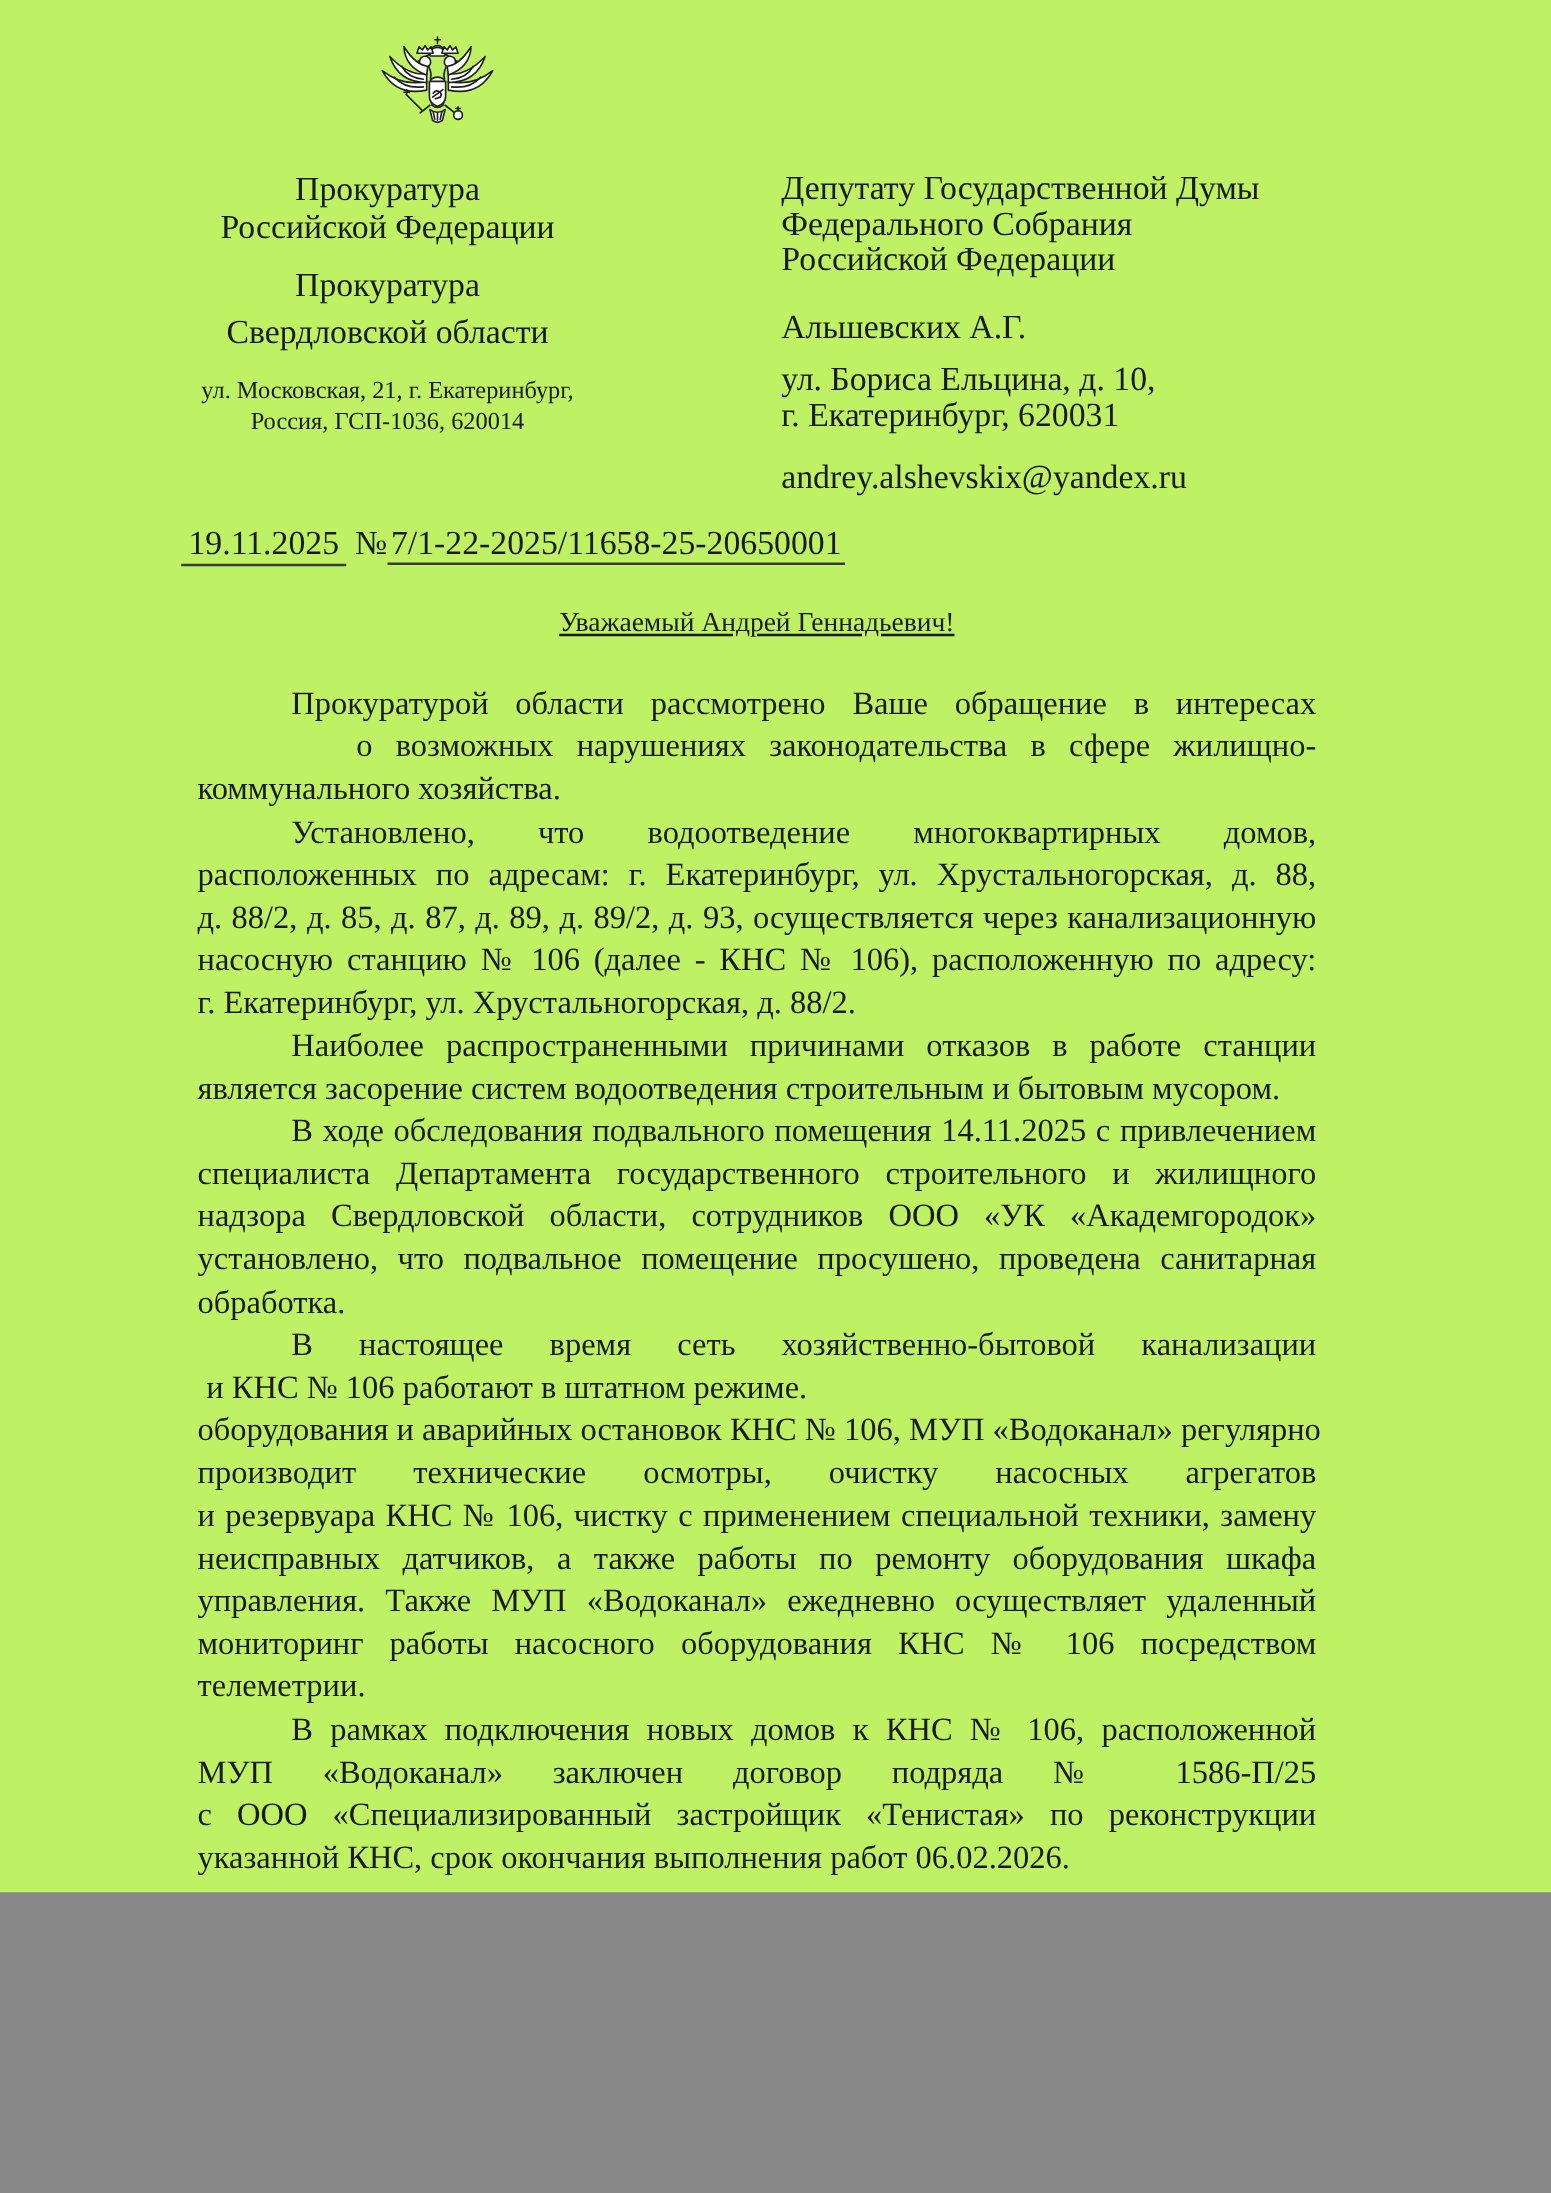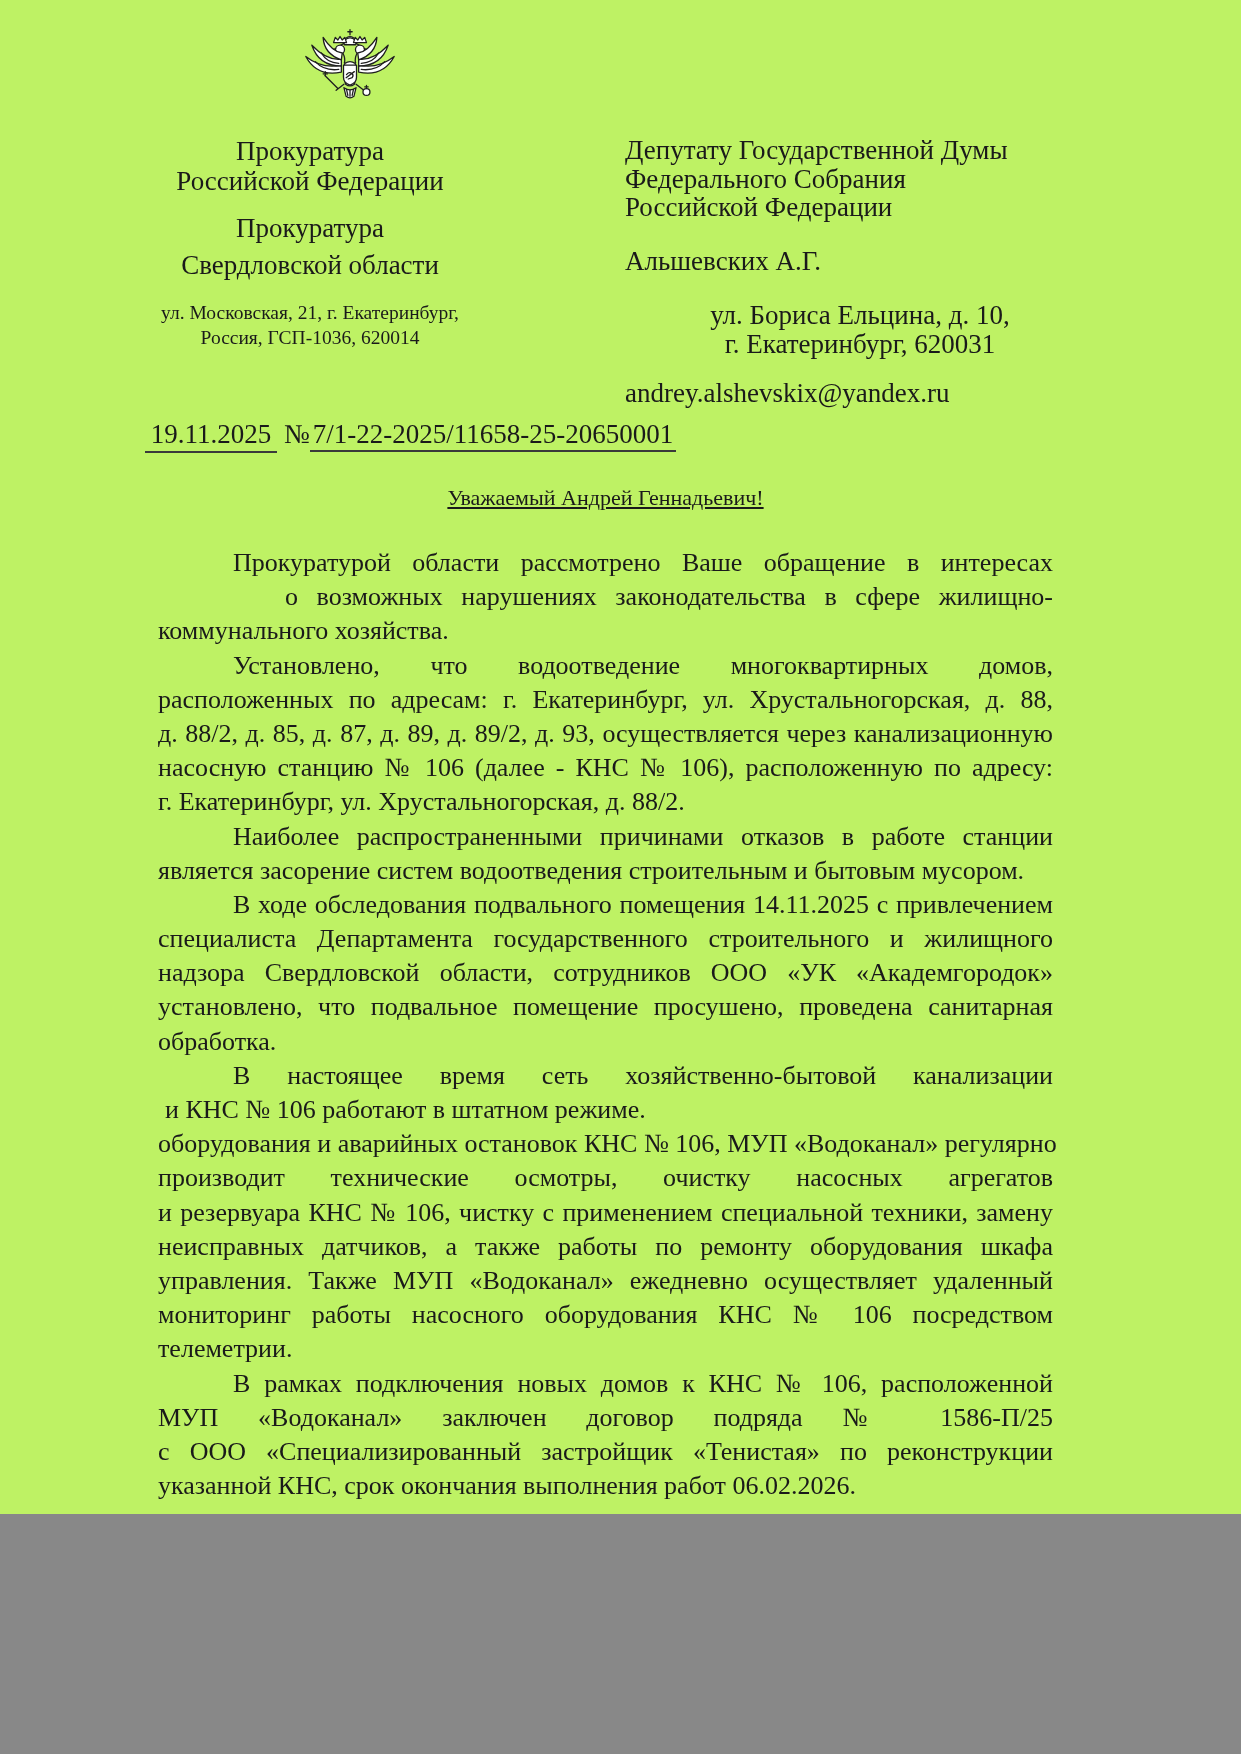--- a/index.html
+++ b/index.html
@@ -18,21 +18,21 @@
     position:absolute;left:140px;top:136px;width:340px;
     text-align:center;font-size:27px;line-height:30px;
   }
   .sender .division{margin-top:14px;line-height:37px;}
   .sender .addr{margin-top:16px;font-size:19.5px;line-height:25px;}
   .recipient{
     position:absolute;left:625px;top:136px;width:470px;
     text-align:left;font-size:27px;line-height:28.5px;
   }
   .recipient .name{margin-top:25px;}
-  .recipient .addr{margin-top:26px;text-align:center;}
+  .recipient .addr{margin-top:14px;}
   .recipient .email{margin-top:21px;}
   
   .refline{
     position:absolute;left:145px;top:419px;
     font-size:27px;white-space:nowrap;
   }
   .u{border-bottom:2px solid #3a3a3a;padding-bottom:1px;}
   .ref-date{display:inline-block;min-width:132px;text-align:center;}
   .ref-no-sign{margin-left:7px;}
   .ref-number{display:inline-block;padding:0 3px;}

